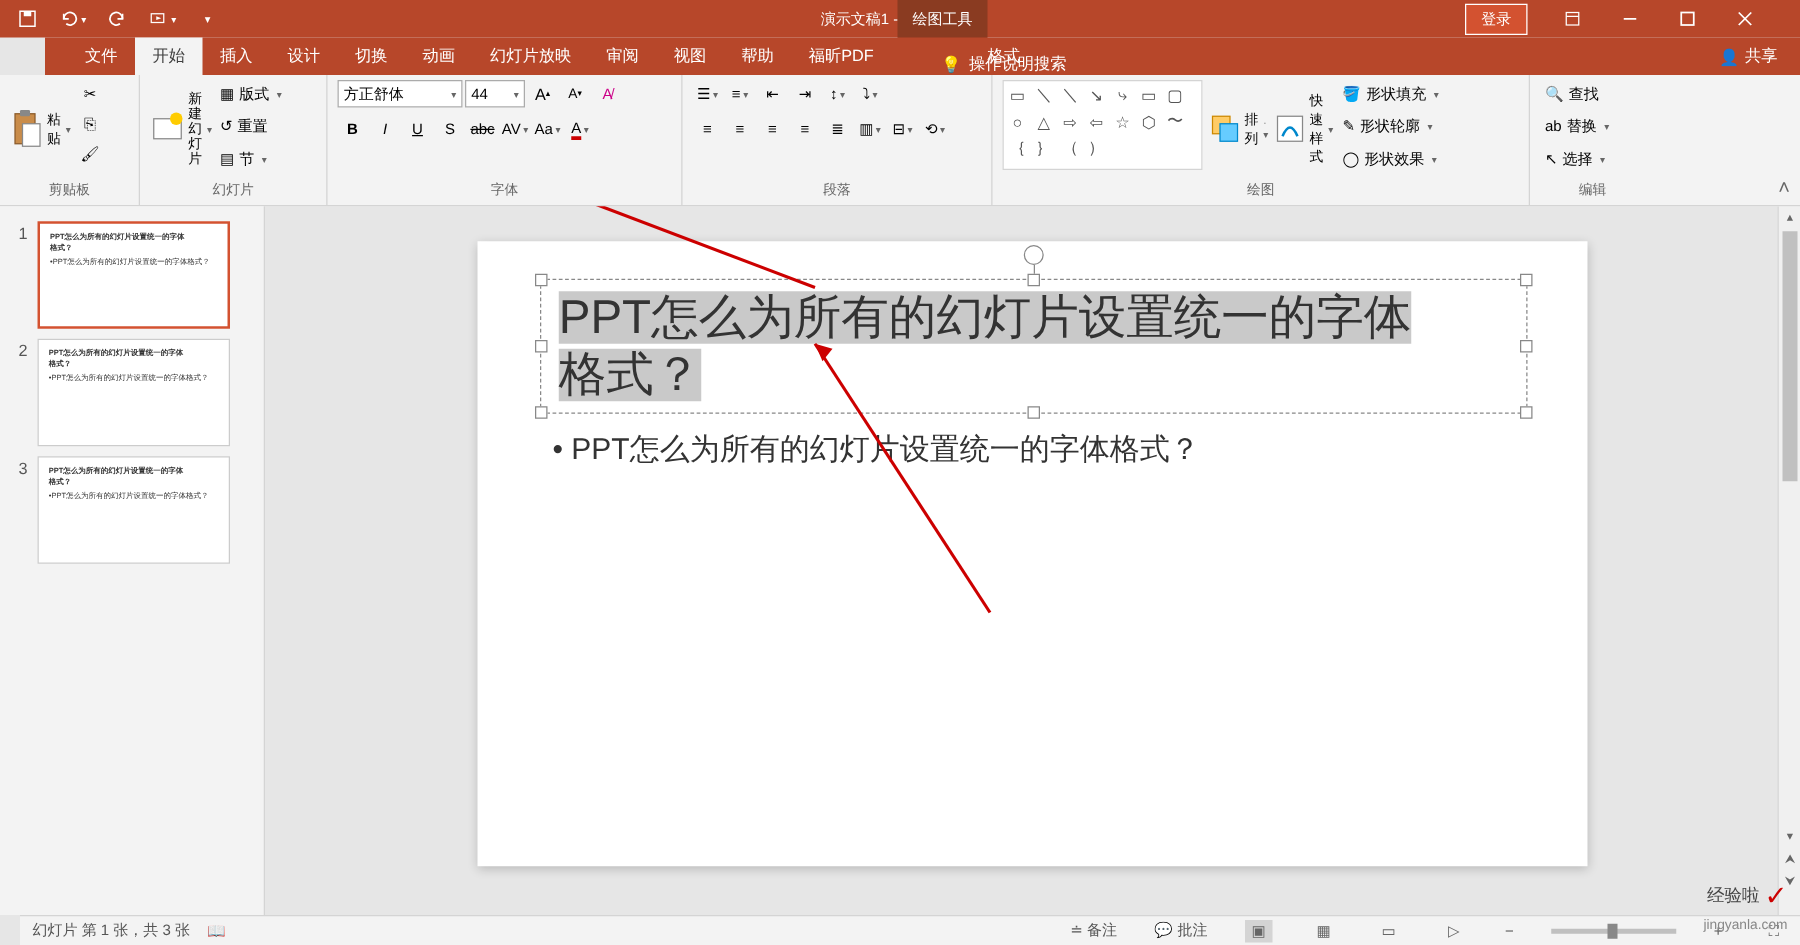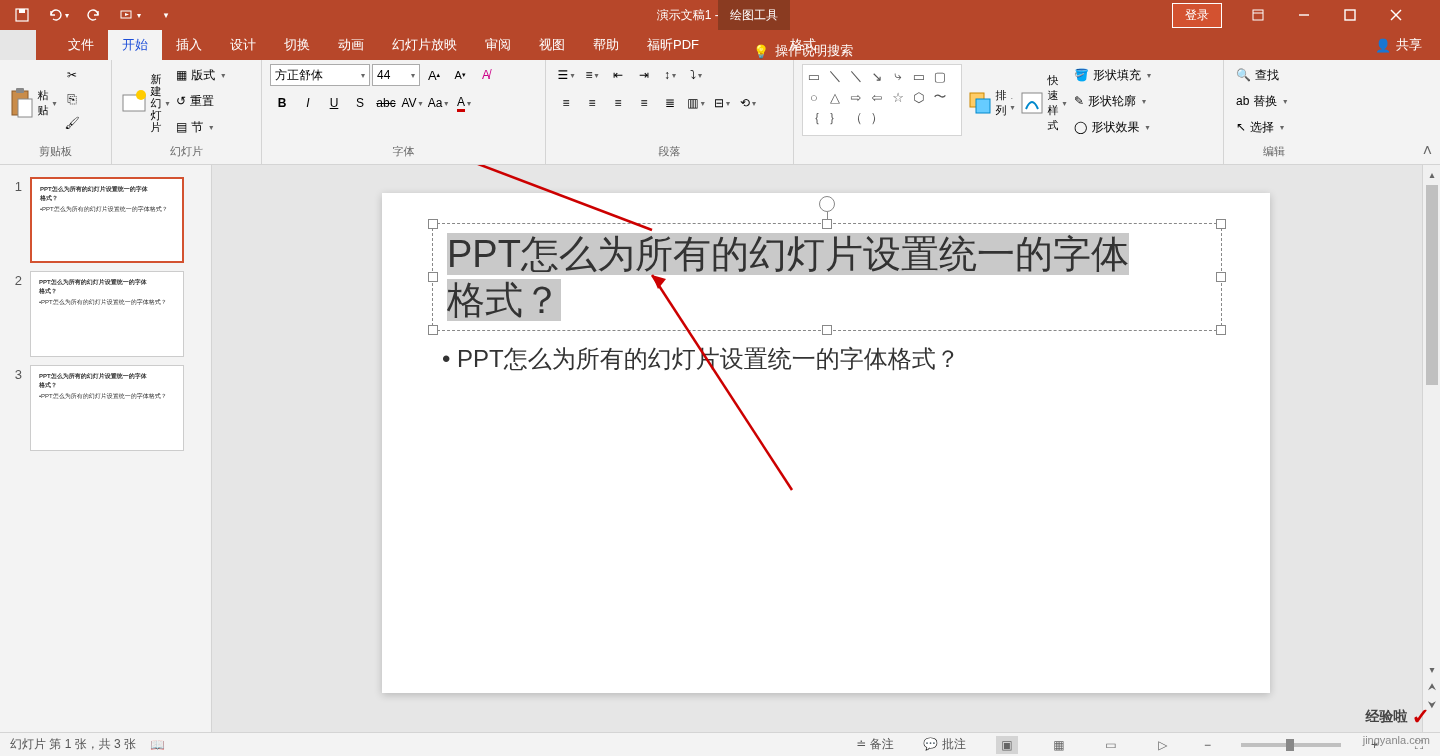--- a/index.html
+++ b/index.html
@@ -9,21 +9,21 @@
 .qat { display: flex; align-items: center; gap: 12px; padding-left: 10px; }
 .qat-btn { width: 24px; height: 24px; display: flex; align-items: center; justify-content: center; color: #fff; cursor: pointer; }
 .title-center { position: absolute; left: 50%; transform: translateX(-50%); display: flex; align-items: center; gap: 60px; }
 .ctx-tab { position: absolute; left: 718px; top: 0; width: 72px; height: 40px; background: #8a3b21; display: flex; align-items: center; justify-content: center; font-size: 12px; padding-bottom: 10px; }
 .win-controls { margin-left: auto; display: flex; align-items: center; gap: 6px; padding-right: 24px; }
 .login-btn { background: #d35230; padding: 3px 12px; border: 1px solid #fff; font-size: 12px; margin-right: 10px; }
 .win-btn { width: 40px; height: 24px; display: flex; align-items: center; justify-content: center; cursor: pointer; }
 
 .ribbon-tabs { height: 30px; background: #b7472a; display: flex; align-items: flex-end; padding-left: 18px; color: #fff; font-size: 13px; position: relative; margin-left: 36px; }
 .ribbon-tab { padding: 0 14px; height: 30px; display: flex; align-items: center; cursor: pointer; }
-.ribbon-tab.active { background: #f3f3f3; color: #1d4ed8; }
+.ribbon-tab.active { background: #f3f3f3; color: #404040; }
 .ctx-tab-label { position: absolute; left: 740px; top: 0; padding: 0 14px; height: 30px; display: flex; align-items: center; }
 .tell-me { display: flex; align-items: center; gap: 6px; margin-left: 40px; }
 .share-btn { position: absolute; right: 18px; top: 0; height: 30px; display: flex; align-items: center; gap: 4px; font-size: 13px; }
 
 .ribbon { height: 105px; background: #f3f3f3; border-bottom: 1px solid #d4d4d4; display: flex; position: relative; }
 .ribbon-group { border-right: 1px solid #d4d4d4; padding: 4px 8px 2px 8px; display: flex; flex-direction: column; }
 .group-content { flex: 1; display: flex; align-items: flex-start; gap: 4px; }
 .group-label { height: 18px; font-size: 11px; color: #666; text-align: center; position: relative; }
 
 .big-btn { display: flex; flex-direction: row; align-items: center; justify-content: center; width: 48px; height: 78px; cursor: pointer; font-size: 11px; gap: 2px; }
@@ -60,28 +60,28 @@
 .title-text { font-family: "KaiTi", "STKaiti", cursive; font-size: 38px; color: #333; padding: 8px 14px; line-height: 1.2; }
 .title-text .sel { background: rgba(120,120,120,0.4); }
 .body-text { position: absolute; left: 60px; top: 150px; font-size: 24px; color: #333; }
 
 .vscroll { position: absolute; right: 0; top: 0; bottom: 0; width: 18px; background: #f0f0f0; border-left: 1px solid #d4d4d4; }
 .vscroll-thumb { position: absolute; top: 20px; left: 3px; width: 12px; height: 200px; background: #c0c0c0; }
 .vscroll-btn { position: absolute; left: 0; width: 18px; height: 18px; display: flex; align-items: center; justify-content: center; color: #666; font-size: 10px; }
 
 .arrow1 { position: absolute; pointer-events: none; }
 
-.status-bar { position: absolute; bottom: 0; left: 0; right: 0; height: 24px; background: #f3f3f3; border-top: 1px solid #d4d4d4; display: flex; align-items: center; font-size: 12px; color: #555; padding: 0 10px; }
+.status-bar { position: absolute; bottom: 0; left: 16px; right: 0; height: 24px; background: #f3f3f3; border-top: 1px solid #d4d4d4; display: flex; align-items: center; font-size: 12px; color: #555; padding: 0 10px; }
 .status-right { margin-left: auto; display: flex; align-items: center; gap: 30px; }
 .view-btn { width: 22px; height: 18px; display: flex; align-items: center; justify-content: center; cursor: pointer; color: #666; }
 .view-btn.active { background: #d4d4d4; }
 .zoom-slider { width: 100px; height: 4px; background: #c0c0c0; position: relative; }
 .zoom-slider::after { content: ''; position: absolute; left: 45px; top: -4px; width: 8px; height: 12px; background: #888; }
 
-.watermark { position: absolute; right: 10px; bottom: 26px; font-size: 14px; color: #444; font-weight: bold; display: flex; align-items: center; gap: 4px; }
+.watermark { position: absolute; right: 10px; bottom: 26px; font-size: 14px; color: #444; font-weight: normal; display: flex; align-items: center; gap: 4px; }
 .watermark .check { color: #c00; font-size: 22px; }
 .watermark-sub { position: absolute; right: 10px; bottom: 10px; font-size: 11px; color: #888; }
 
 svg.ico { width: 16px; height: 16px; }
 .drop { font-size: 8px; color: #666; margin-left: 2px; }
 </style>
 </head>
 <body>
 
 <div class="title-bar">
@@ -342,20 +342,21 @@
             <span>形状轮廓</span>
             <span class="drop">▾</span>
           </div>
         <div class="mini-label-btn">
             <span>◯</span>
             <span>形状效果</span>
             <span class="drop">▾</span>
           </div>
       </div>
     </div>
+    <div class="group-label">绘图</div>
   </div>
 
   <div class="ribbon-group" style="width:100px;border-right:none">
     <div class="group-content">
       <div class="vert-stack" style="gap:4px">
         <div class="mini-label-btn">
             <span>🔍</span>
             <span>查找</span>
           </div>
         <div class="mini-label-btn">

